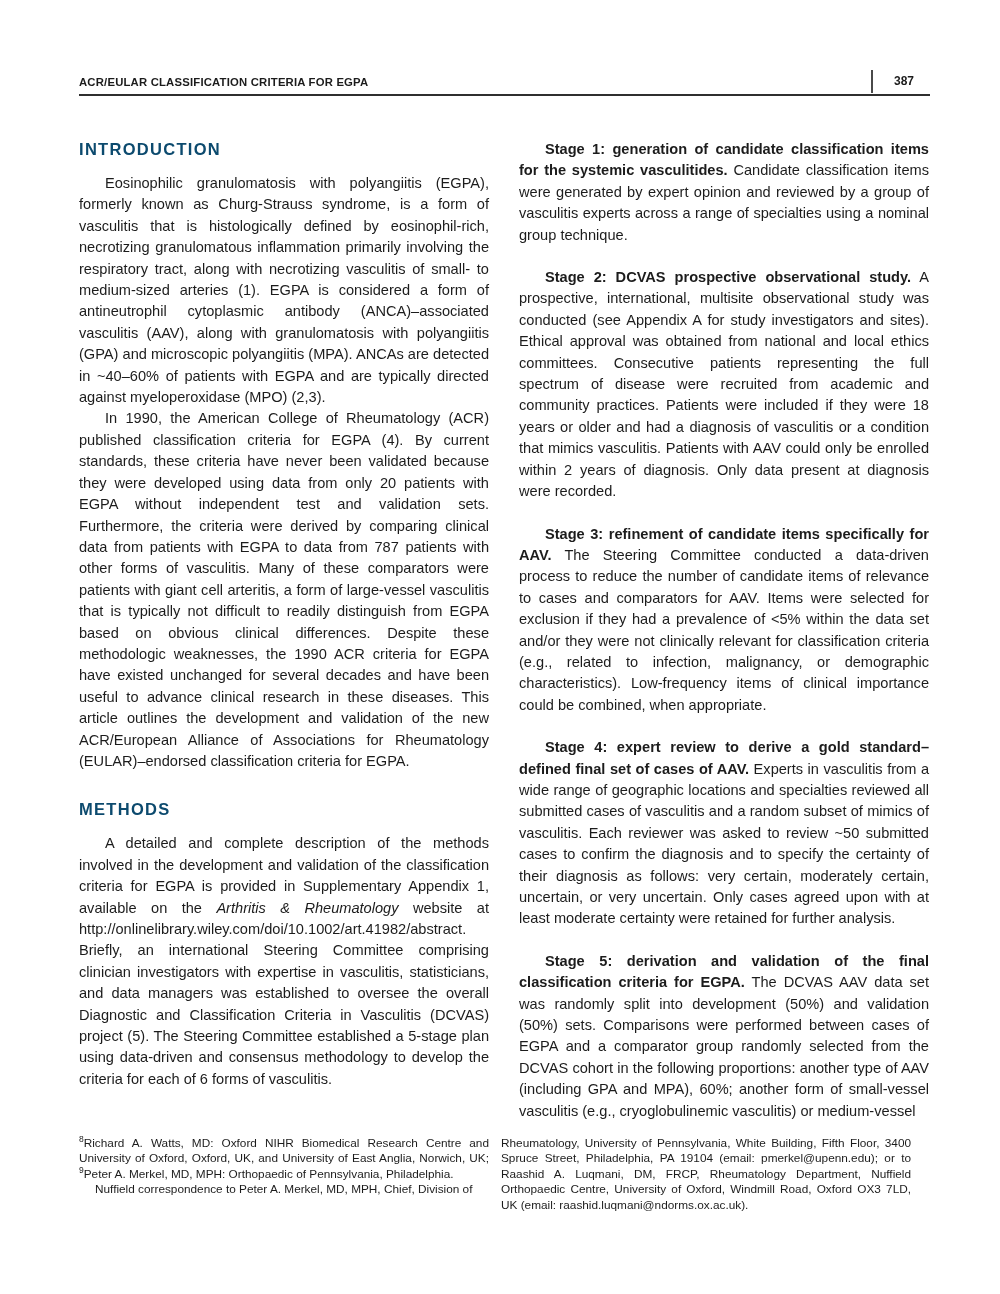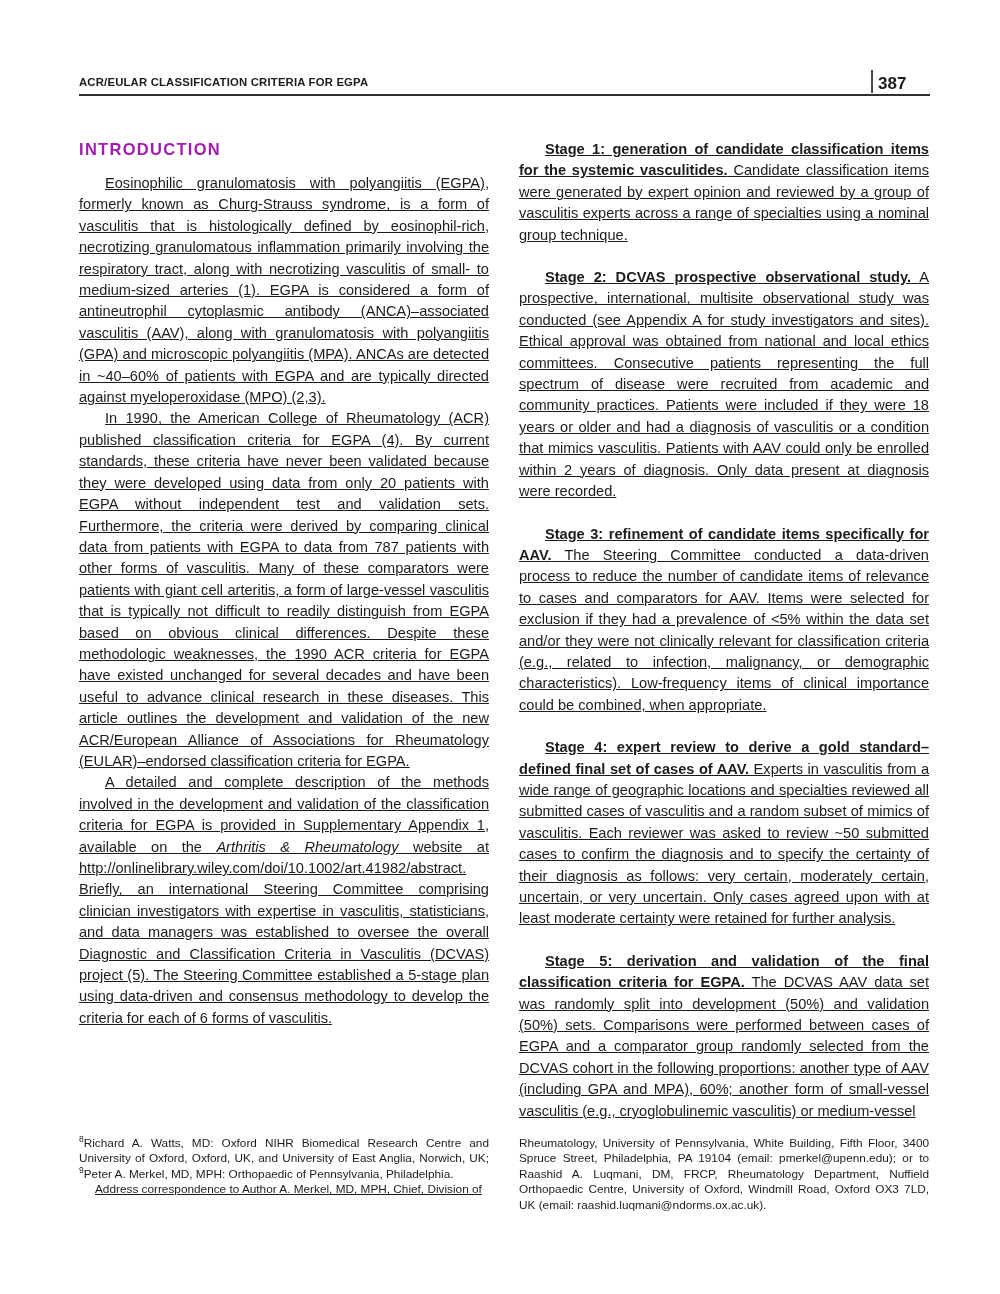--- a/index.html
+++ b/index.html
@@ -34,22 +34,22 @@
     top: 70px;
     width: 2px;
     height: 23px;
     background: #4a4a4a;
   }
   .rh-page {
     position: absolute;
     left: 878px;
     top: 74px;
     width: 52px;
-    text-align: left;
-    font-size: 17px;
+    text-align: center;
+    font-size: 12px;
     font-weight: 700;
   }
   .header-rule {
     position: absolute;
     left: 79px;
     top: 94px;
     width: 851px;
     height: 2px;
     background: #2f2f2f;
   }
@@ -67,45 +67,45 @@
   .col-left  { left: 79px; }
   .col-right { left: 519px; }
 
   .section-heading {
     font-size: 16.5px;
     font-weight: 700;
     letter-spacing: 1.3px;
     line-height: 21px;
     margin: 0 0 13px 0;
     text-align: left;
-    color: #a21caf;
+    color: #0c4a6e;
   }
   .section-heading.methods { margin-top: 27px; }
 
   .para { margin: 0; }
-  .para.indent { text-indent: 26px; text-decoration: underline; }
+  .para.indent { text-indent: 26px; }
   .col-right .para + .para { margin-top: 21px; }
 
   .run-bold { font-weight: 700; }
   .run-italic { font-style: italic; }
 
   
   .fn {
     position: absolute;
     top: 1136px;
     width: 410px;
     font-size: 11.8px;
     line-height: 15.4px;
     text-align: justify;
     hyphens: auto;
     -webkit-hyphens: auto;
     color: #1c1c1c;
   }
   .fn-left  { left: 79px; }
-  .fn-right { left: 519px; }
+  .fn-right { left: 501px; }
   .fn .para.indent { text-indent: 16px; }
 
   sup.fn-sup {
     font-size: 8.5px;
     line-height: 0;
     vertical-align: super;
   }
 </style>
 </head>
 <body>
@@ -116,36 +116,37 @@
   <div class="rh-bar"></div>
   <div class="rh-page">387</div>
   <div class="header-rule"></div>
 
   <section class="col col-left">
     <h2 class="section-heading">INTRODUCTION</h2>
     <div>
         <p class="para indent"><span>Eosinophilic granulomatosis with polyangiitis (EGPA), formerly known as Churg-Strauss syndrome, is a form of vasculitis that is histologically defined by eosinophil-rich, necrotizing granulomatous inflammation primarily involving the respiratory tract, along with necrotizing vasculitis of small- to medium-sized arteries (1). EGPA is considered a form of antineutrophil cytoplasmic antibody (ANCA)–associated vasculitis (AAV), along with granulomatosis with polyangiitis (GPA) and microscopic polyangiitis (MPA). ANCAs are detected in ~40–60% of patients with EGPA and are typically directed against myeloperoxidase (MPO) (2,3).</span></p>
         <p class="para indent"><span>In 1990, the American College of Rheumatology (ACR) published classification criteria for EGPA (4). By current standards, these criteria have never been validated because they were developed using data from only 20 patients with EGPA without independent test and validation sets. Furthermore, the criteria were derived by comparing clinical data from patients with EGPA to data from 787 patients with other forms of vasculitis. Many of these comparators were patients with giant cell arteritis, a form of large-vessel vasculitis that is typically not difficult to readily distinguish from EGPA based on obvious clinical differences. Despite these methodologic weaknesses, the 1990 ACR criteria for EGPA have existed unchanged for several decades and have been useful to advance clinical research in these diseases. This article outlines the development and validation of the new ACR/European Alliance of Associations for Rheumatology (EULAR)–endorsed classification criteria for EGPA.</span></p>
       </div>
+    <h2 class="section-heading methods">METHODS</h2>
     <div>
         <p class="para indent"><span>A detailed and complete description of the methods involved in the development and validation of the classification criteria for EGPA is provided in Supplementary Appendix 1, available on the </span><span class="run-italic">Arthritis &amp; Rheumatology</span><span> website at http://onlinelibrary.wiley.com/doi/10.1002/art.41982/abstract. Briefly, an international Steering Committee comprising clinician investigators with expertise in vasculitis, statisticians, and data managers was established to oversee the overall Diagnostic and Classification Criteria in Vasculitis (DCVAS) project (5). The Steering Committee established a 5-stage plan using data-driven and consensus methodology to develop the criteria for each of 6 forms of vasculitis.</span></p>
       </div>
   </section>
 
   <section class="col col-right">
     <div>
         <p class="para indent"><span class="run-bold">Stage 1: generation of candidate classification items for the systemic vasculitides.</span><span> Candidate classification items were generated by expert opinion and reviewed by a group of vasculitis experts across a range of specialties using a nominal group technique.</span></p>
         <p class="para indent"><span class="run-bold">Stage 2: DCVAS prospective observational study.</span><span> A prospective, international, multisite observational study was conducted (see Appendix A for study investigators and sites). Ethical approval was obtained from national and local ethics committees. Consecutive patients representing the full spectrum of disease were recruited from academic and community practices. Patients were included if they were 18 years or older and had a diagnosis of vasculitis or a condition that mimics vasculitis. Patients with AAV could only be enrolled within 2 years of diagnosis. Only data present at diagnosis were recorded.</span></p>
         <p class="para indent"><span class="run-bold">Stage 3: refinement of candidate items specifically for AAV.</span><span> The Steering Committee conducted a data-driven process to reduce the number of candidate items of relevance to cases and comparators for AAV. Items were selected for exclusion if they had a prevalence of &lt;5% within the data set and/or they were not clinically relevant for classification criteria (e.g., related to infection, malignancy, or demographic characteristics). Low-frequency items of clinical importance could be combined, when appropriate.</span></p>
         <p class="para indent"><span class="run-bold">Stage 4: expert review to derive a gold standard–defined final set of cases of AAV.</span><span> Experts in vasculitis from a wide range of geographic locations and specialties reviewed all submitted cases of vasculitis and a random subset of mimics of vasculitis. Each reviewer was asked to review ~50 submitted cases to confirm the diagnosis and to specify the certainty of their diagnosis as follows: very certain, moderately certain, uncertain, or very uncertain. Only cases agreed upon with at least moderate certainty were retained for further analysis.</span></p>
         <p class="para indent"><span class="run-bold">Stage 5: derivation and validation of the final classification criteria for EGPA.</span><span> The DCVAS AAV data set was randomly split into development (50%) and validation (50%) sets. Comparisons were performed between cases of EGPA and a comparator group randomly selected from the DCVAS cohort in the following proportions: another type of AAV (including GPA and MPA), 60%; another form of small-vessel vasculitis (e.g., cryoglobulinemic vasculitis) or medium-vessel</span></p>
       </div>
   </section>
 
   <footer class="fn fn-left">
       <p class="para"><sup class="fn-sup">8</sup><span>Richard A. Watts, MD: Oxford NIHR Biomedical Research Centre and University of Oxford, Oxford, UK, and University of East Anglia, Norwich, UK; </span><sup class="fn-sup">9</sup><span>Peter A. Merkel, MD, MPH: Orthopaedic of Pennsylvania, Philadelphia.</span></p>
-      <p class="para indent"><span>Address correspondence to Author A. Merkel, MD, MPH, Chief, Division of</span></p>
+      <p class="para indent"><span>Nuffield correspondence to Peter A. Merkel, MD, MPH, Chief, Division of</span></p>
     </footer>
   <footer class="fn fn-right">
       <p class="para"><span>Rheumatology, University of Pennsylvania, White Building, Fifth Floor, 3400 Spruce Street, Philadelphia, PA 19104 (email: pmerkel@upenn.edu); or to Raashid A. Luqmani, DM, FRCP, Rheumatology Department, Nuffield Orthopaedic Centre, University of Oxford, Windmill Road, Oxford OX3 7LD, UK (email: raashid.luqmani@ndorms.ox.ac.uk).</span></p>
     </footer>
 
 </div>
 
 </body></html>

